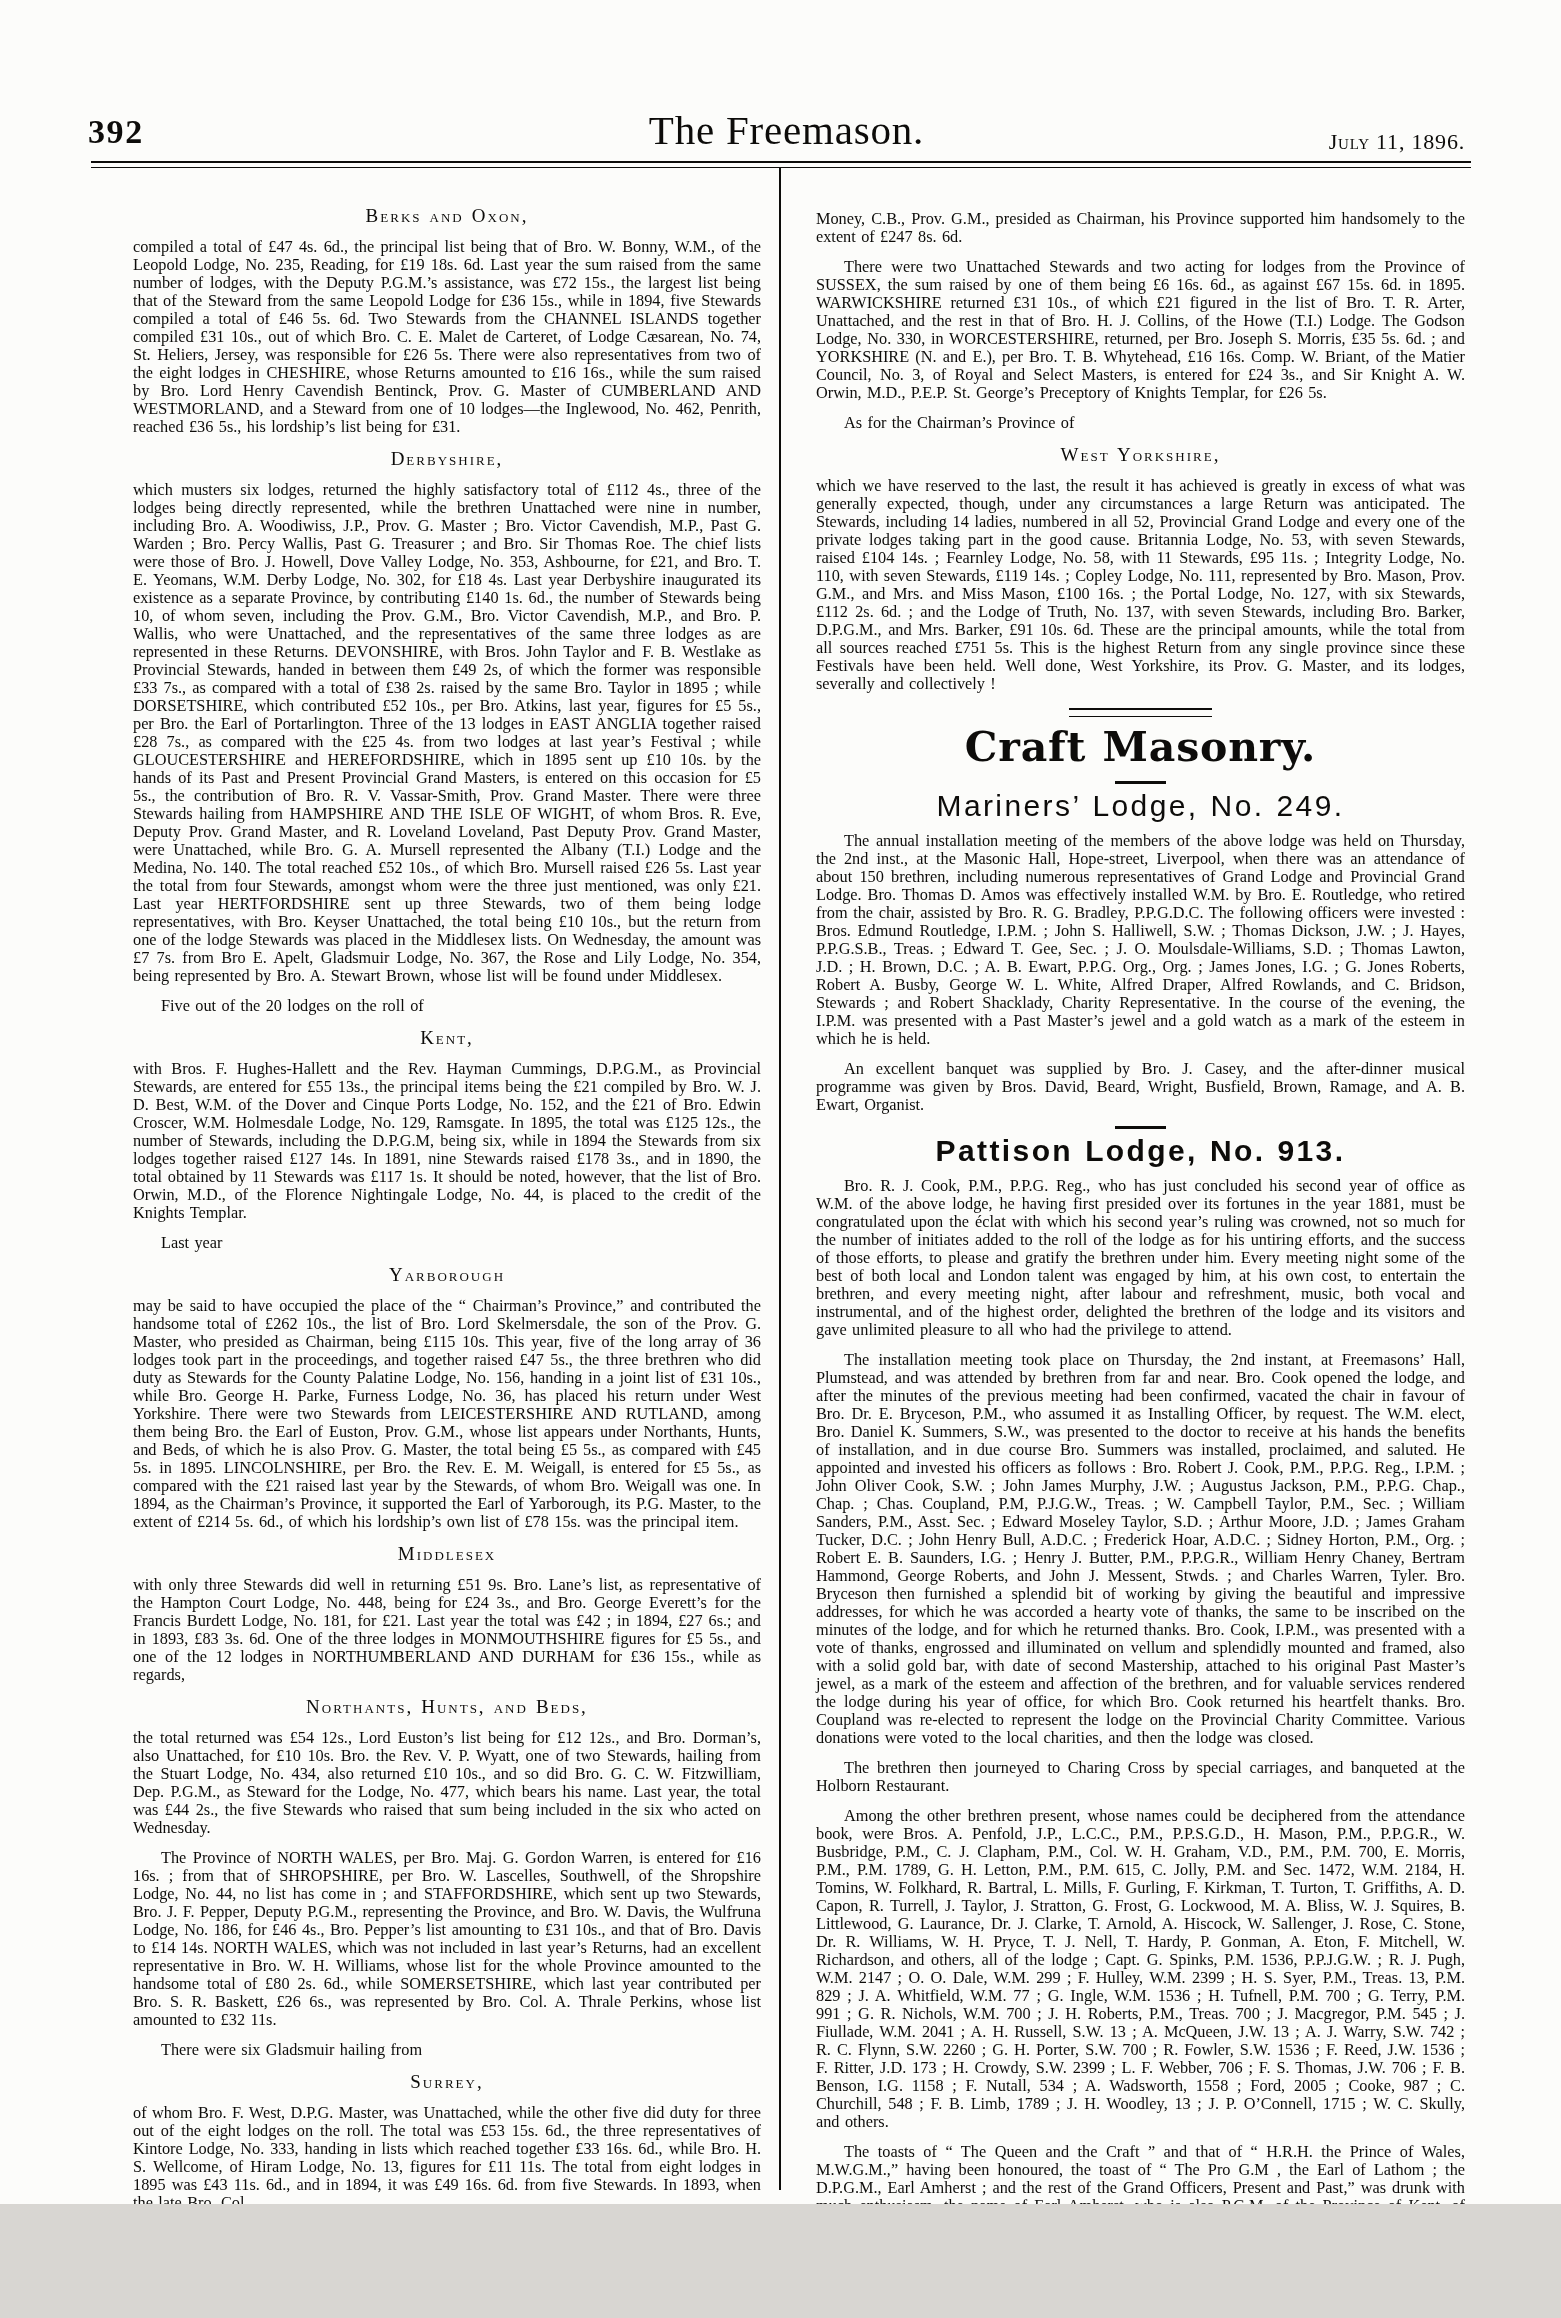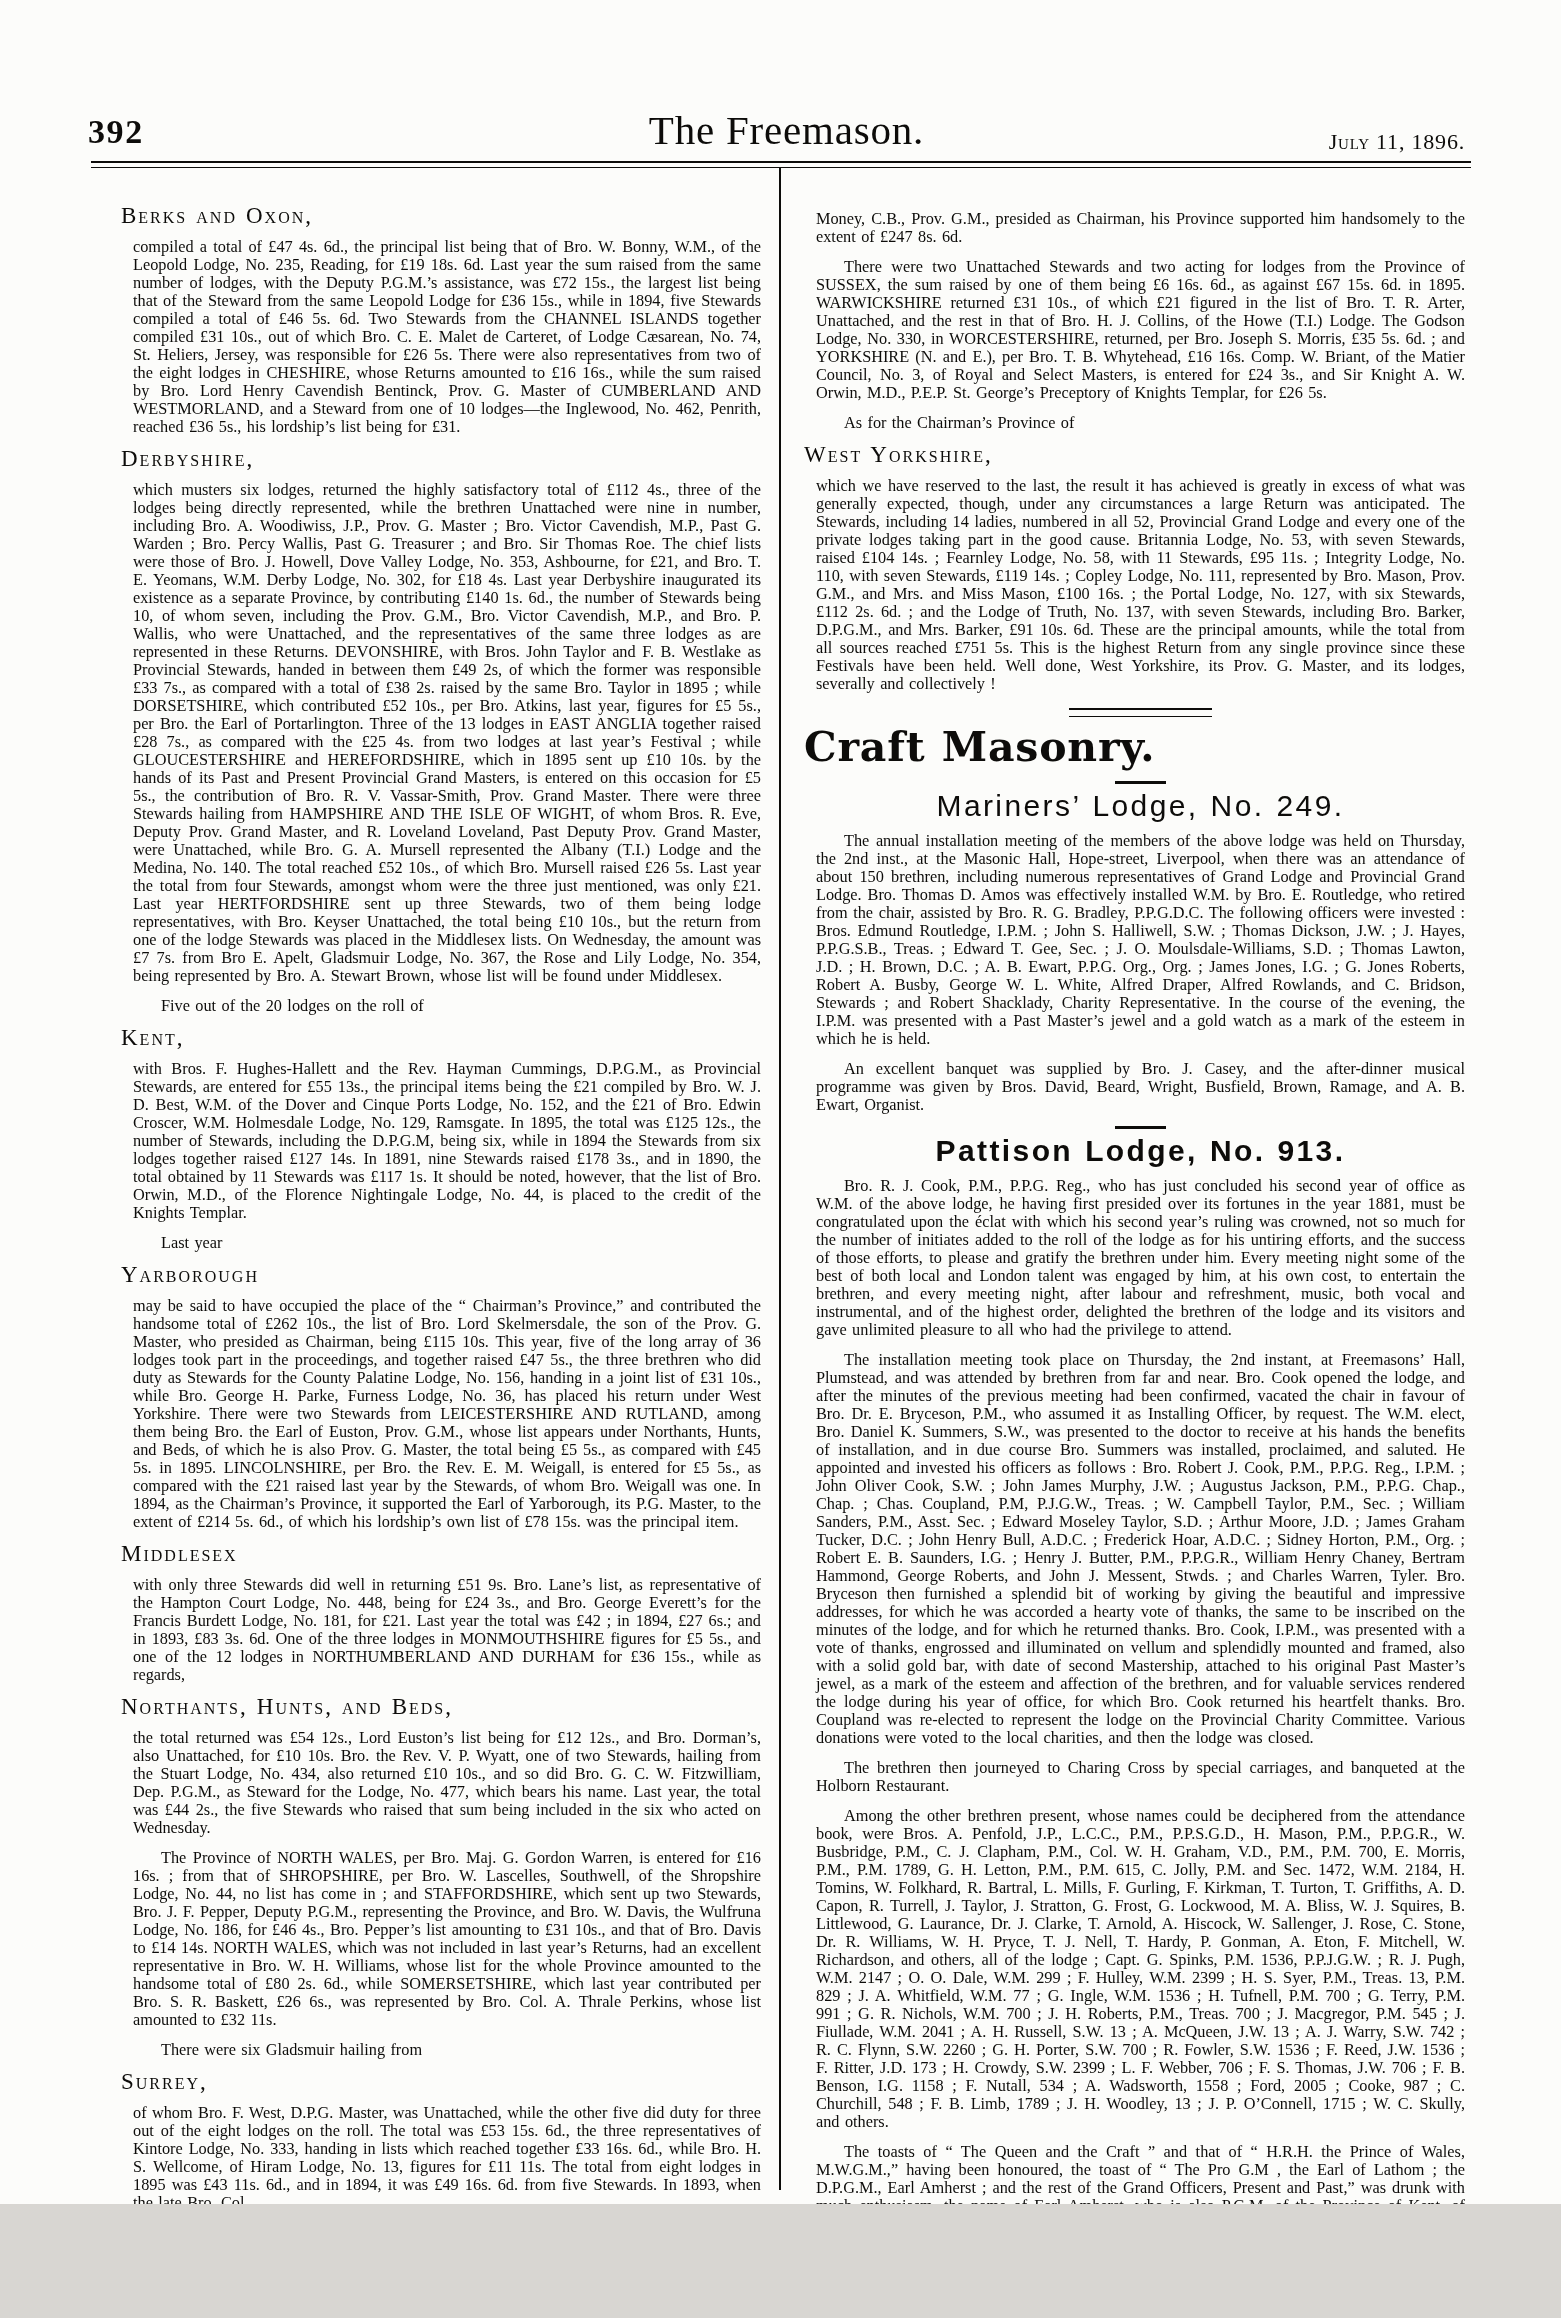--- a/index.html
+++ b/index.html
@@ -16,25 +16,25 @@
   .header-rule{position:absolute;left:91px;right:90px;top:161px;height:4.1px;
     border-top:2.4px solid var(--ink,#0d0c0a);border-bottom:1.6px solid var(--ink,#0d0c0a);}
   .col-divider{position:absolute;left:779px;top:168px;width:1.6px;height:2022px;background:var(--ink,#0d0c0a);}
   
   .col{position:absolute;top:198px;font-size:16.3px;line-height:18px;text-align:justify;word-spacing:0.08em;}
   .col.left{left:121px;width:652px;}
   .col.right{left:804px;width:673px;}
   .col p.body{margin:12px;}
   .col p.body.indent{text-indent:28px;}
   h3.sec{
-    margin:6.5px 0 4.1px;text-align:left;font-weight:400;font-size:23px;
+    margin:6.5px 0 4.1px;text-align:center;font-weight:400;font-size:19px;
     font-variant:small-caps;letter-spacing:2px;line-height:21px;
   }
   h1.masthead{
-    margin:8.2px 0 3.3px;font-weight:700;font-size:41px;line-height:44px;
+    margin:8.2px 0 3.3px;text-align:center;font-weight:700;font-size:41px;line-height:44px;
     letter-spacing:0.8px;font-family:"DejaVu Serif","Liberation Serif",serif;
   }
   h2.lodge-title{
     margin:6.5px 0 9.8px;text-align:center;font-weight:400;font-size:30px;line-height:28px;
     letter-spacing:2.4px;font-family:Liberation Sans, sans-serif;
   }
   h2.lodge-title.heavy{font-weight:700;}
   .rule-double{width:143px;height:6.5px;margin:14.7px auto 6.5px;
     border-top:2.4px solid var(--ink,#0d0c0a);border-bottom:1.6px solid var(--ink,#0d0c0a);}
   .rule-short{width:51px;height:0;margin:11.4px auto 8.2px;border-top:3.3px solid var(--ink,#0d0c0a);}

